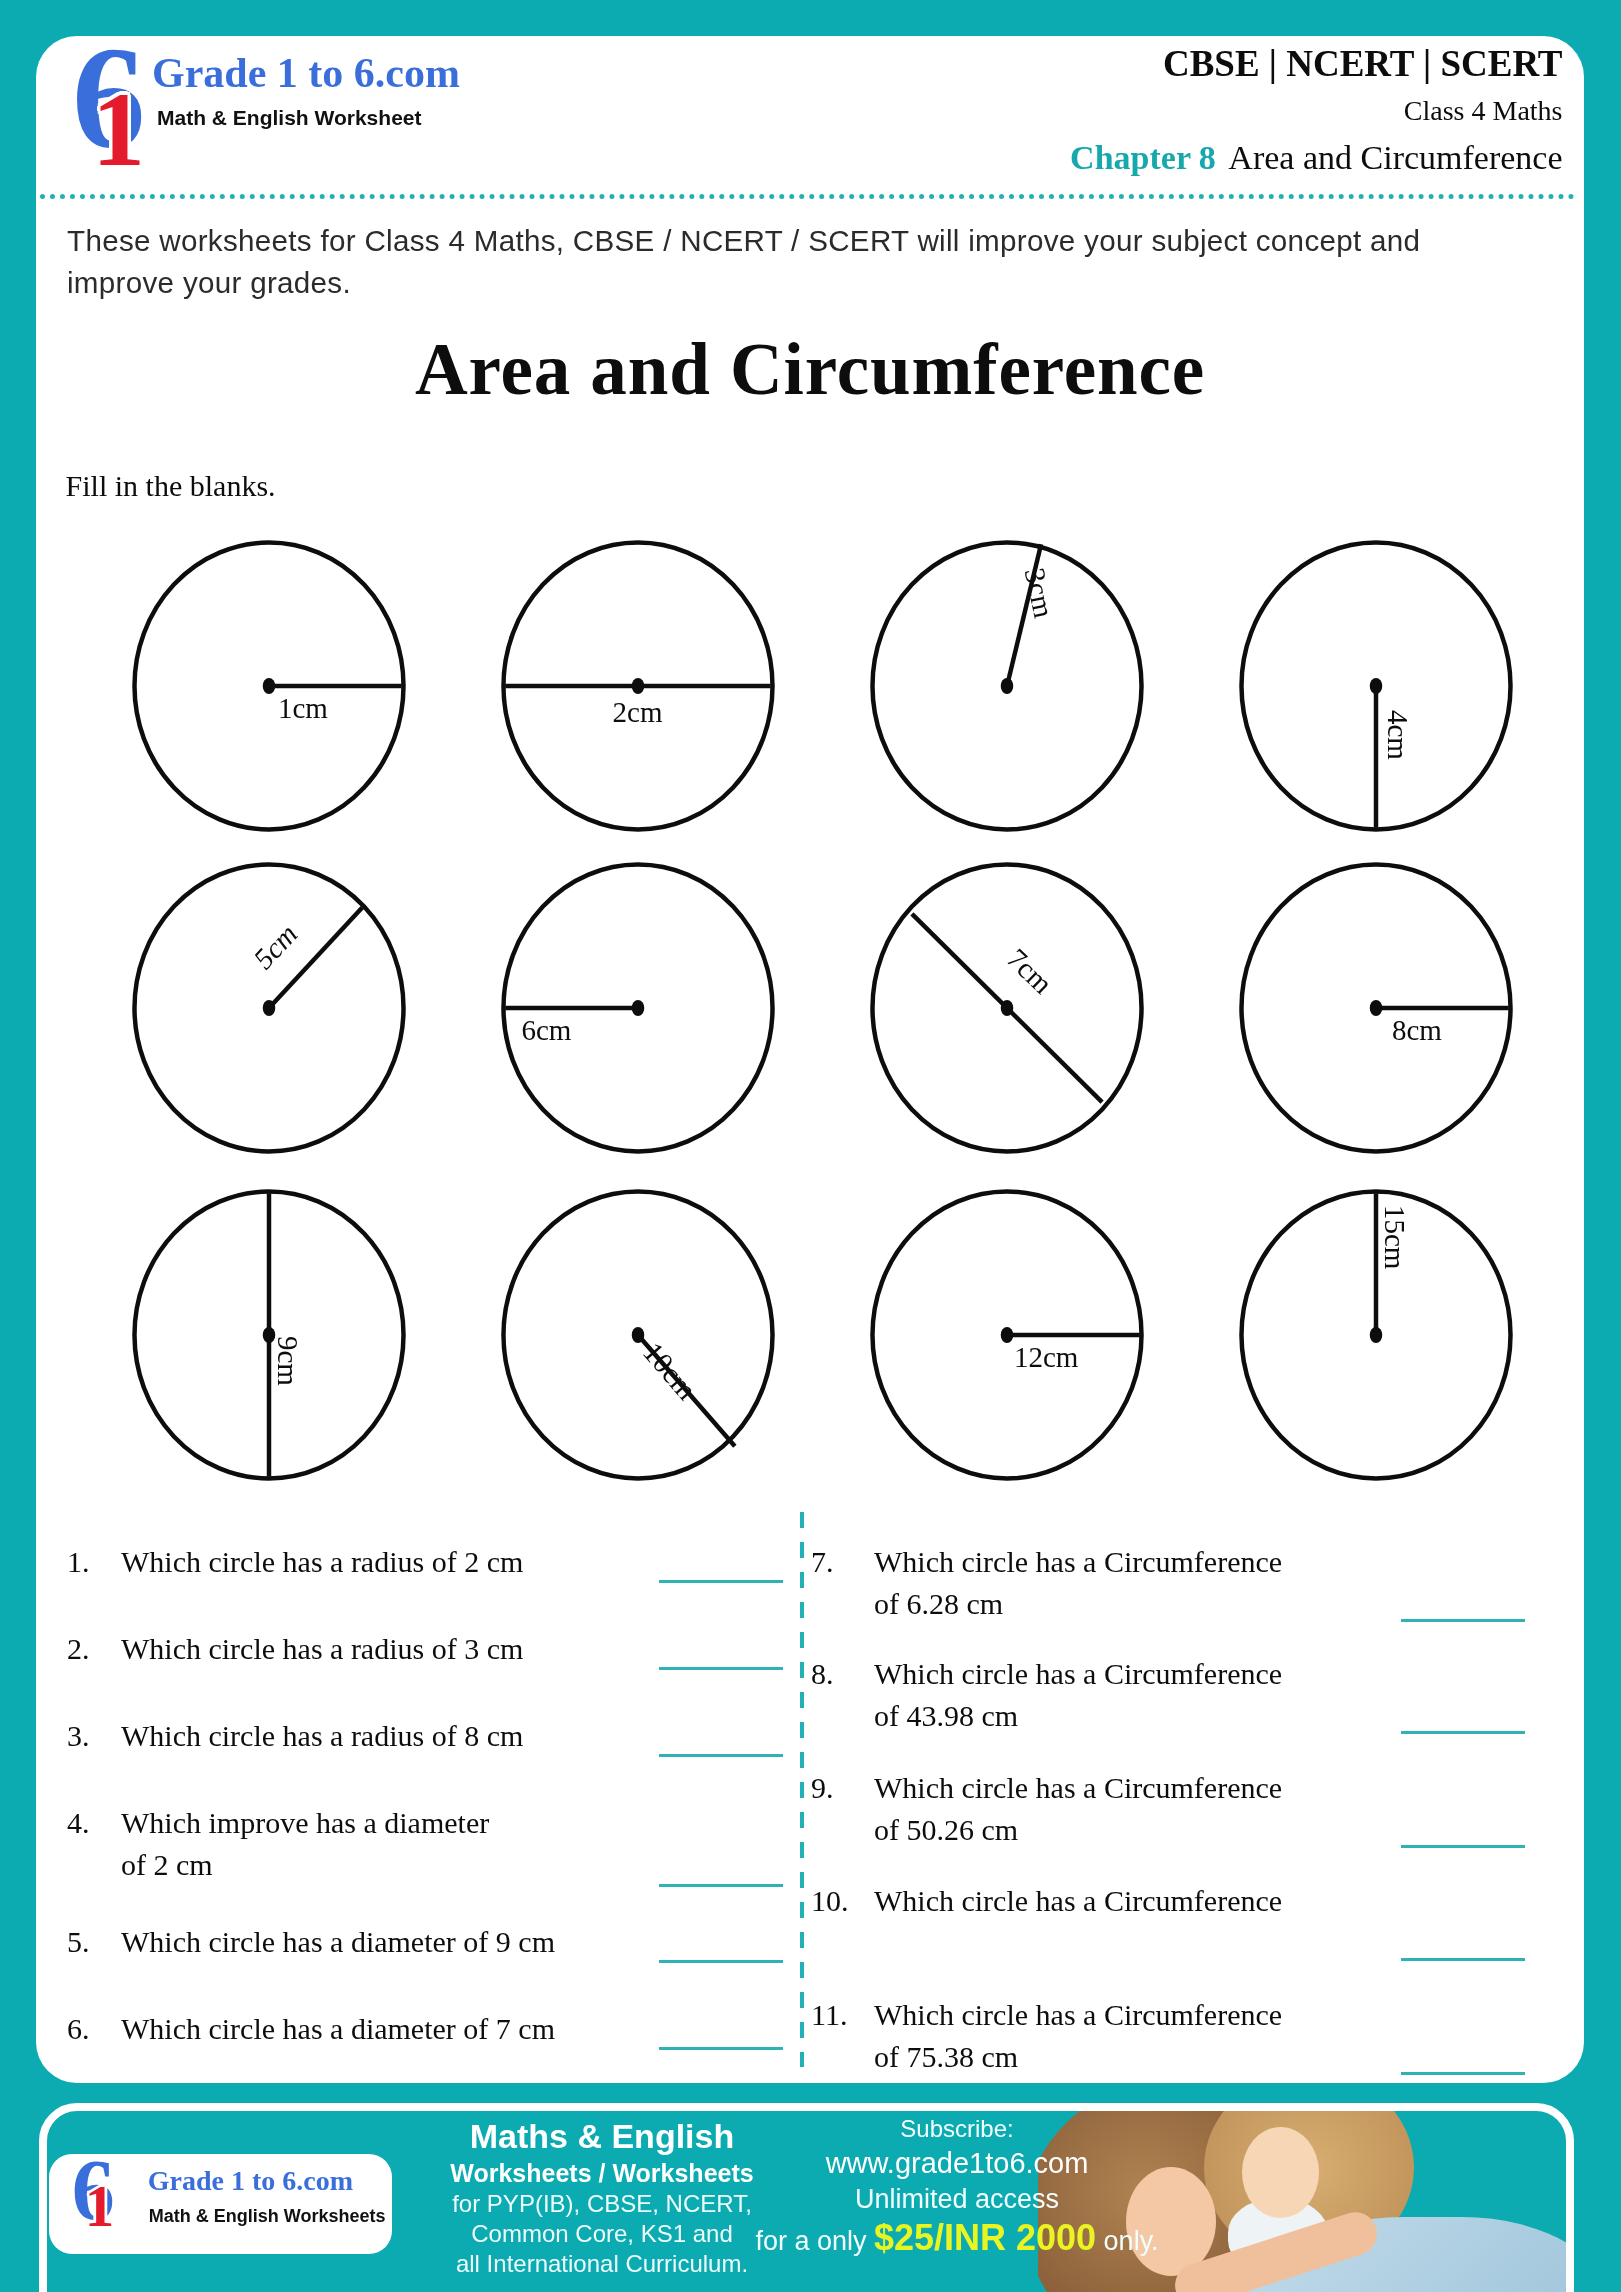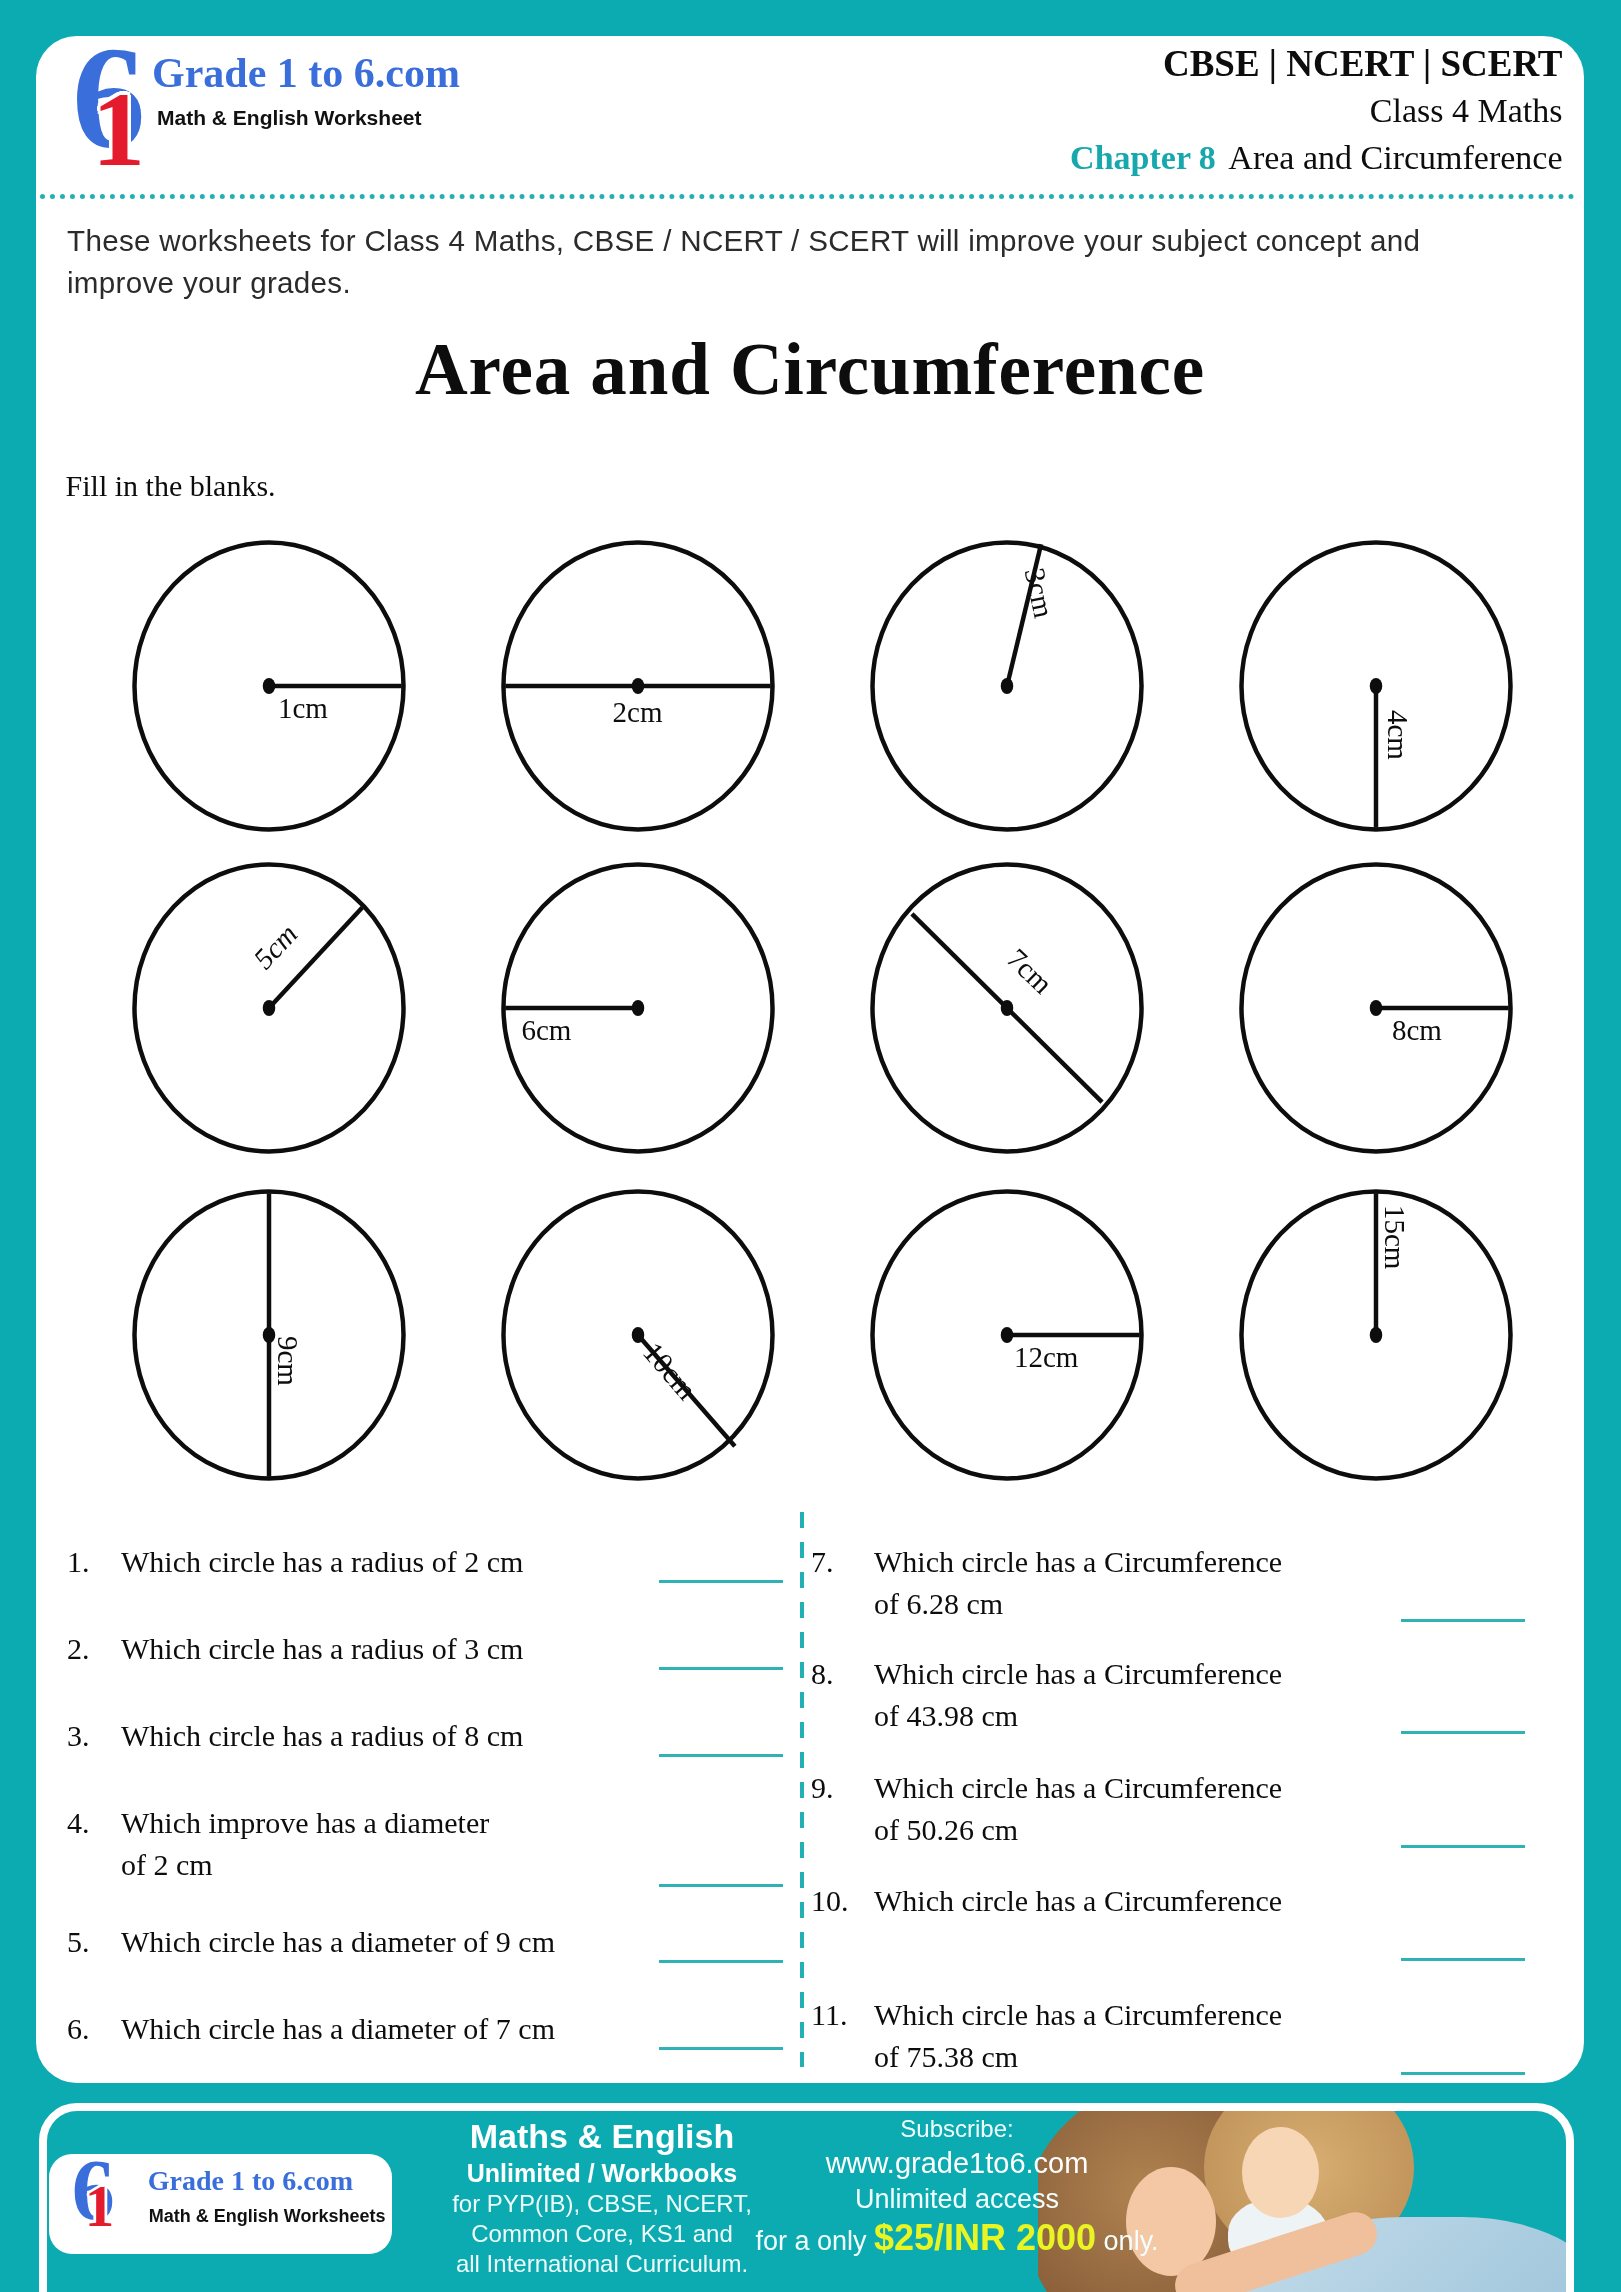--- a/index.html
+++ b/index.html
@@ -11,21 +11,21 @@
   .logo6{position:absolute;left:36px;top:-12.5px;font-family:"Liberation Serif",serif;font-weight:bold;
          font-size:147px;line-height:1;color:#3a6edb}
   .logo1{position:absolute;left:56px;top:41px;font-family:"Liberation Serif",serif;font-weight:bold;
          font-size:106px;line-height:1;color:#e31b2d;
          text-shadow:-3.6px 0 #fff,3.6px 0 #fff,0 -3.6px #fff,0 3.6px #fff,-2.7px -2.7px #fff,2.7px 2.7px #fff,-2.7px 2.7px #fff,2.7px -2.7px #fff}
   .logo-site{position:absolute;left:116px;top:12.5px;font-family:"Liberation Serif",serif;font-weight:bold;
              font-size:42px;color:#3a6edb;white-space:nowrap}
   .logo-tag{position:absolute;left:121px;top:70px;font-weight:bold;font-size:21px;color:#111;white-space:nowrap}
   .meta{position:absolute;right:21.5px;top:3.6px;text-align:right;font-family:"Liberation Serif",serif;line-height:47px;white-space:nowrap}
   .meta .l1{font-size:37px;font-weight:bold}
-  .meta .l2{font-size:34px}
+  .meta .l2{font-size:28px}
   .meta .l3{font-size:34px}
   .meta .chap{color:#17a8ad;font-weight:bold;margin-right:12.5px}
   .dotline{position:absolute;left:3.6px;top:158px;width:1535px;height:0;border-top:5.4px dotted #23b0b5}
 
   .intro{position:absolute;left:31px;top:184px;width:1451px;font-size:29.6px;line-height:42px;color:#2b2b2b;letter-spacing:0.3px}
   .title{position:absolute;left:0;top:292px;width:100%;text-align:center;font-family:"Liberation Serif",serif;
          font-weight:bold;font-size:73px;letter-spacing:0.9px}
   .instr{position:absolute;left:29.6px;top:433px;font-family:"Liberation Serif",serif;font-size:30px}
 
   
@@ -309,21 +309,21 @@
 
     <div class="fbox">
       <span class="f6">6</span>
       <span class="f1">1</span>
       <span class="fsite">Grade 1 to 6.com</span>
       <span class="ftag">Math &amp; English Worksheets</span>
     </div>
 
     <div class="fcenter">
       <div class="fc1">Maths &amp; English</div>
-      <div class="fc2">Unlimited / Workbooks</div>
+      <div class="fc2">Worksheets / Worksheets</div>
       <div class="fc3">for PYP(IB), CBSE, NCERT,</div>
       <div class="fc3">Common Core, KS1 and</div>
       <div class="fc3">all International Curriculum.</div>
     </div>
 
     <div class="fright">
       <div class="fs1">Subscribe:</div>
       <div class="fs2">www.grade1to6.com</div>
       <div class="fs3">Unlimited access</div>
       <div class="fs4"><span>for a only </span><span class="price">$25/INR 2000</span><span> only.</span></div>

